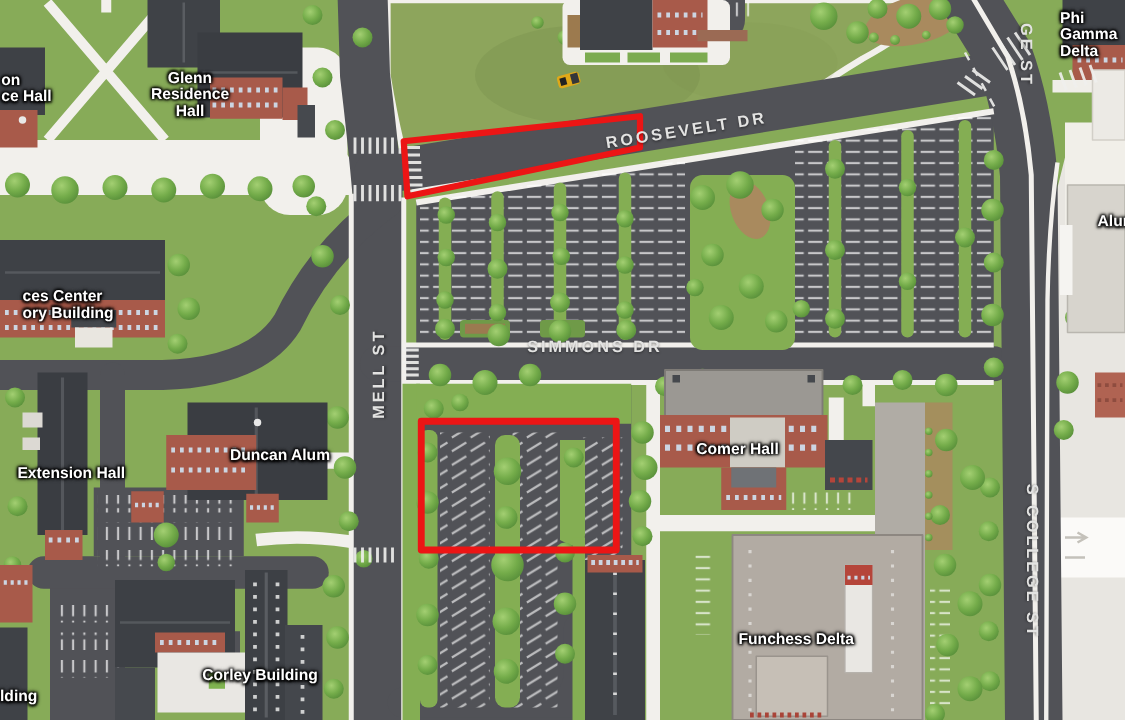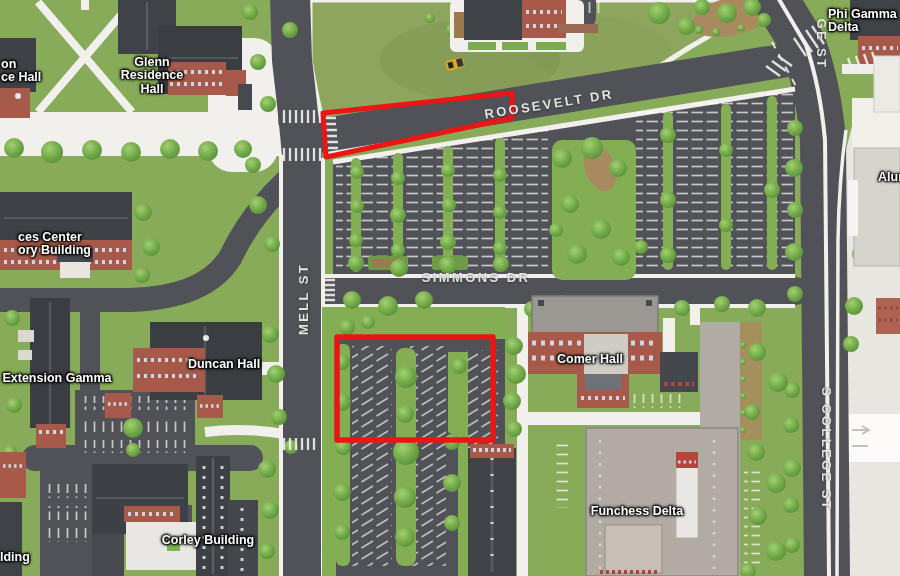--- a/index.html
+++ b/index.html
@@ -445,26 +445,26 @@
 </svg>
 
 <div id="labels">
   <div class="lbl" style="left:152px;top:76px">Glenn
 Residence
 Hall</div>
   <div class="lbl flush" style="left:1px;top:58px">on
 ce Hall</div>
   <div class="lbl flush" style="left:18px;top:231px">ces Center
 ory Building</div>
-  <div class="lbl" style="left:57px;top:379px">Extension Gamma</div>
-  <div class="lbl" style="left:224px;top:365px">Duncan Hall</div>
+  <div class="lbl" style="left:57px;top:379px">Extension Hall</div>
+  <div class="lbl" style="left:224px;top:365px">Duncan Alum</div>
   <div class="lbl" style="left:590px;top:360px">Comer Hall</div>
   <div class="lbl" style="left:637px;top:512px">Funchess Delta</div>
   <div class="lbl" style="left:208px;top:541px">Corley Building</div>
-  <div class="lbl flush" style="left:828px;top:8px">Phi Gamma Delta</div>
+  <div class="lbl flush" style="left:848px;top:8px">Phi Gamma Delta</div>
   <div class="lbl flush" style="left:878px;top:171px">Alum</div>
   <div class="lbl flush" style="left:0px;top:551px">lding</div>
 
   <div class="rd" style="left:549px;top:104px;transform:translate(-50%,-50%) rotate(-9deg)">ROOSEVELT DR</div>
   <div class="rd" style="left:476px;top:277px">SIMMONS DR</div>
   <div class="rd" style="left:303px;top:299px;transform:translate(-50%,-50%) rotate(-90deg)">MELL ST</div>
   <div class="rd" style="left:826px;top:449px;transform:translate(-50%,-50%) rotate(90deg)">S COLLEGE ST</div>
   <div class="rd" style="left:821px;top:44px;transform:translate(-50%,-50%) rotate(90deg)">GE ST</div>
 </div>
 </div>

